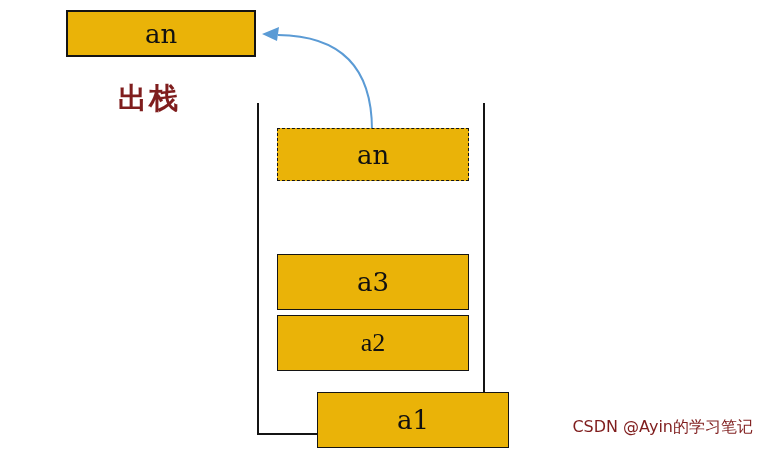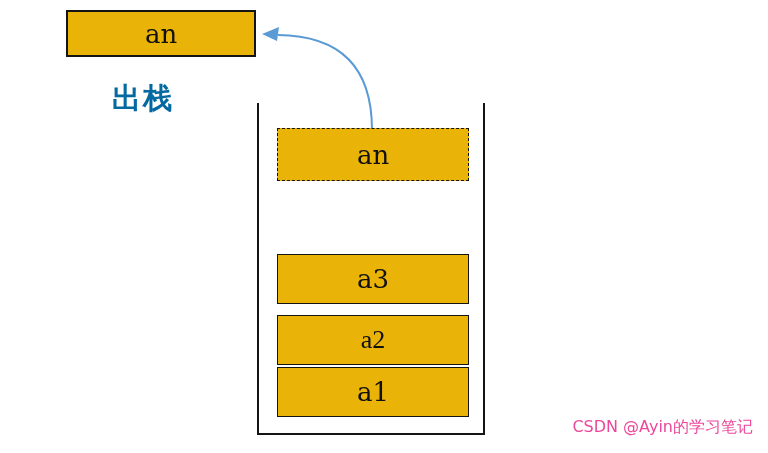--- a/index.html
+++ b/index.html
@@ -28,26 +28,26 @@
   }
   .out-box {
     left: 66px;
     top: 10px;
     width: 190px;
     height: 47px;
     border: 2px solid #141414;
   }
   .action-label {
     position: absolute;
-    left: 112px;
+    left: 118px;
     top: 79px;
     font-family: "DejaVu Sans", "Liberation Sans", sans-serif;
     font-size: 29px;
     font-weight: bold;
-    color: #0369a1;
+    color: #7f1d1d;
     letter-spacing: 2px;
   }
   .stack {
     position: absolute;
     left: 257px;
     top: 103px;
     width: 228px;
     height: 332px;
     border-left: 2px solid #141414;
     border-right: 2px solid #141414;
@@ -57,38 +57,38 @@
   .stack-top-dashed {
     left: 18px;
     top: 25px;
     width: 192px;
     height: 53px;
     border: 1.5px dashed #141414;
   }
   .stack-item {
     left: 18px;
     width: 192px;
-    height: 50px;
+    height: 56px;
     border: 1.5px solid #141414;
   }
   .pop-arrow-svg {
     position: absolute;
     left: 250px;
     top: 20px;
     width: 140px;
     height: 115px;
     pointer-events: none;
   }
   .watermark {
     position: absolute;
     right: 15px;
     top: 417px;
     font-family: "DejaVu Sans", "Liberation Sans", sans-serif;
     font-size: 16px;
-    color: #ec4899;
+    color: #7f1d1d;
     white-space: nowrap;
   }
 </style>
 </head>
 <body>
 
 <div class="canvas">
 
   <div class="box out-box">
     <span>an</span>
@@ -107,21 +107,21 @@
       <span>an</span>
     </div>
 
     <div>
         <div class="box stack-item" style="top: 151px;">
     <span>a3</span>
   </div>
         <div class="box stack-item" style="top: 212px; font-family: Liberation Serif, serif;">
     <span>a2</span>
   </div>
-        <div class="box stack-item" style="top: 264px;">
+        <div class="box stack-item" style="top: 289px; margin-left: 40px;">
     <span>a1</span>
   </div>
       </div>
 
   </div>
 
   <div class="watermark">CSDN @Ayin的学习笔记</div>
 
 </div>
 

